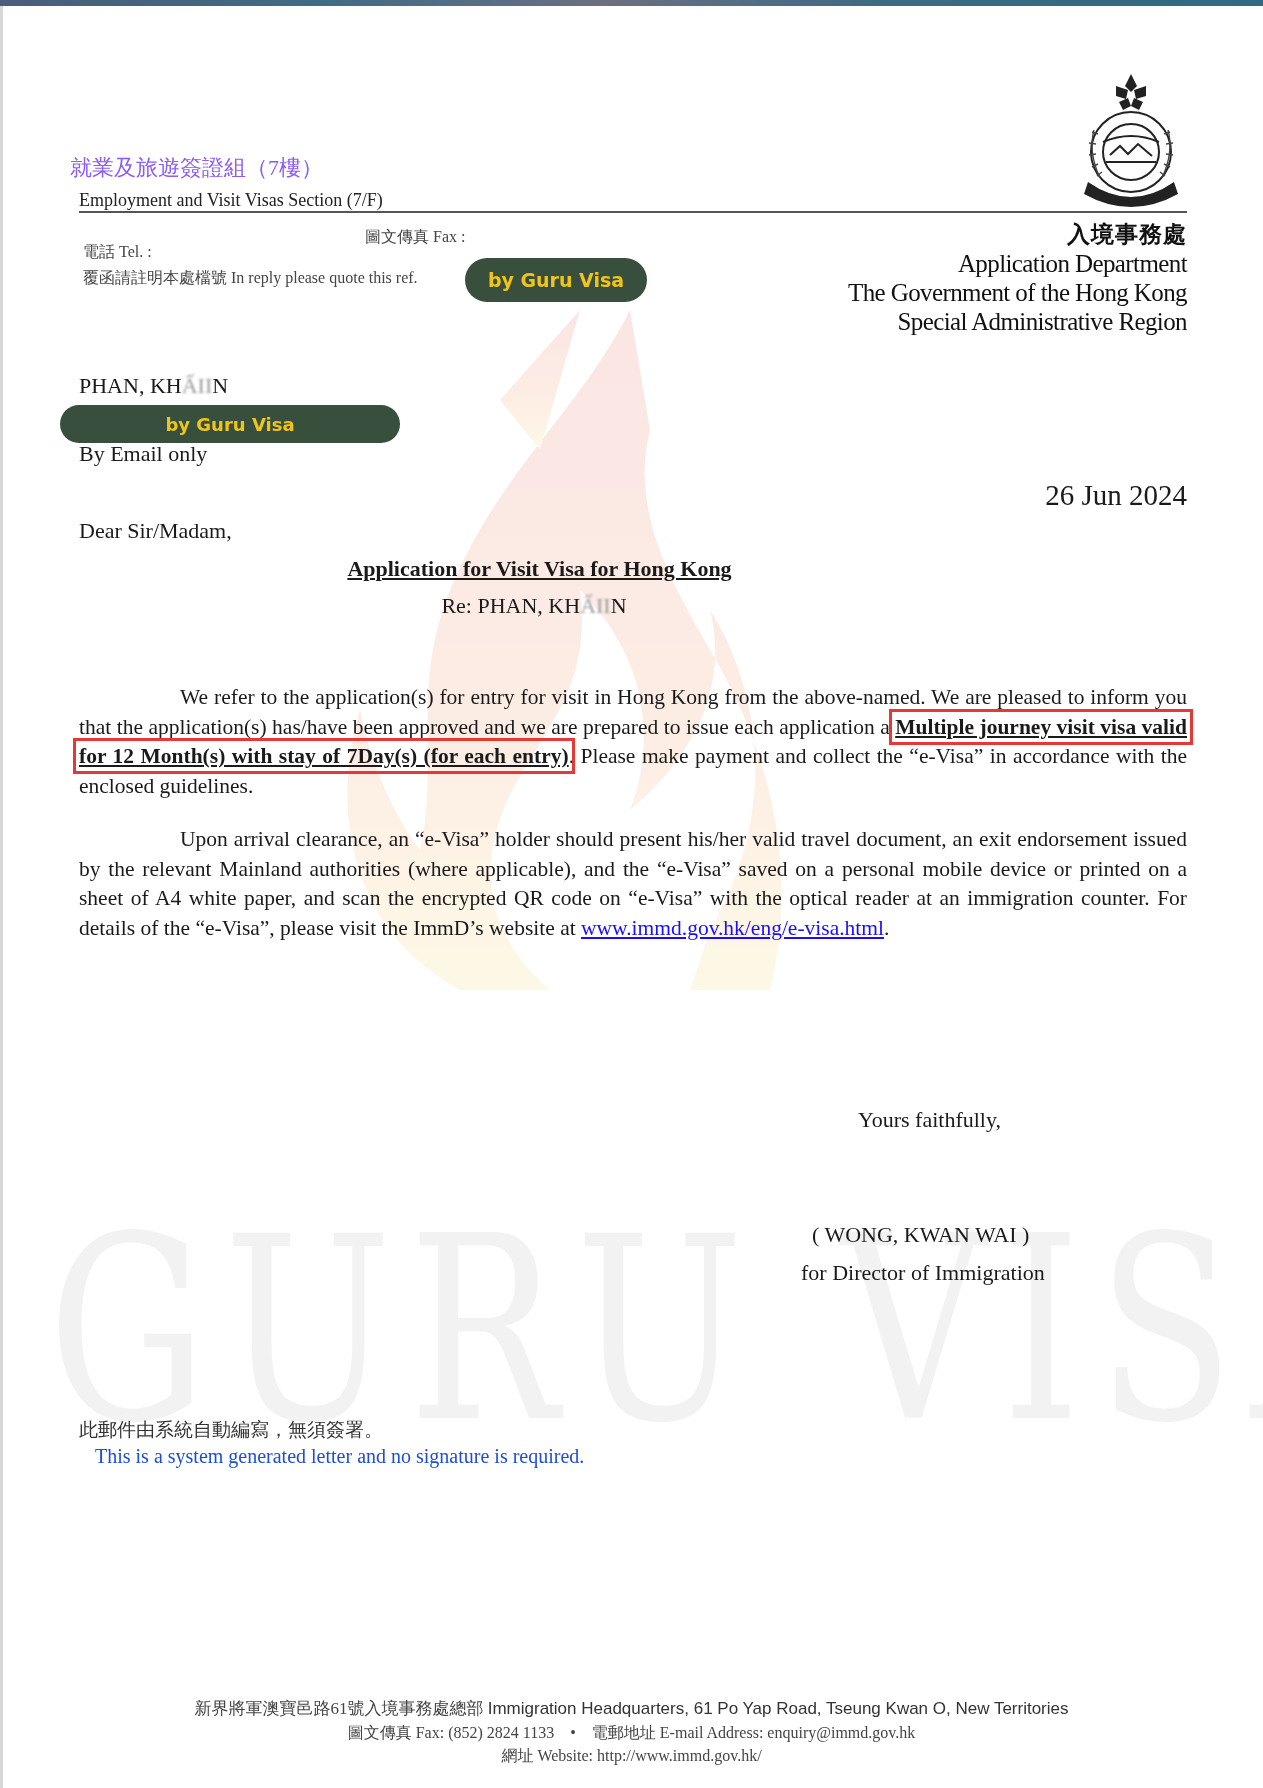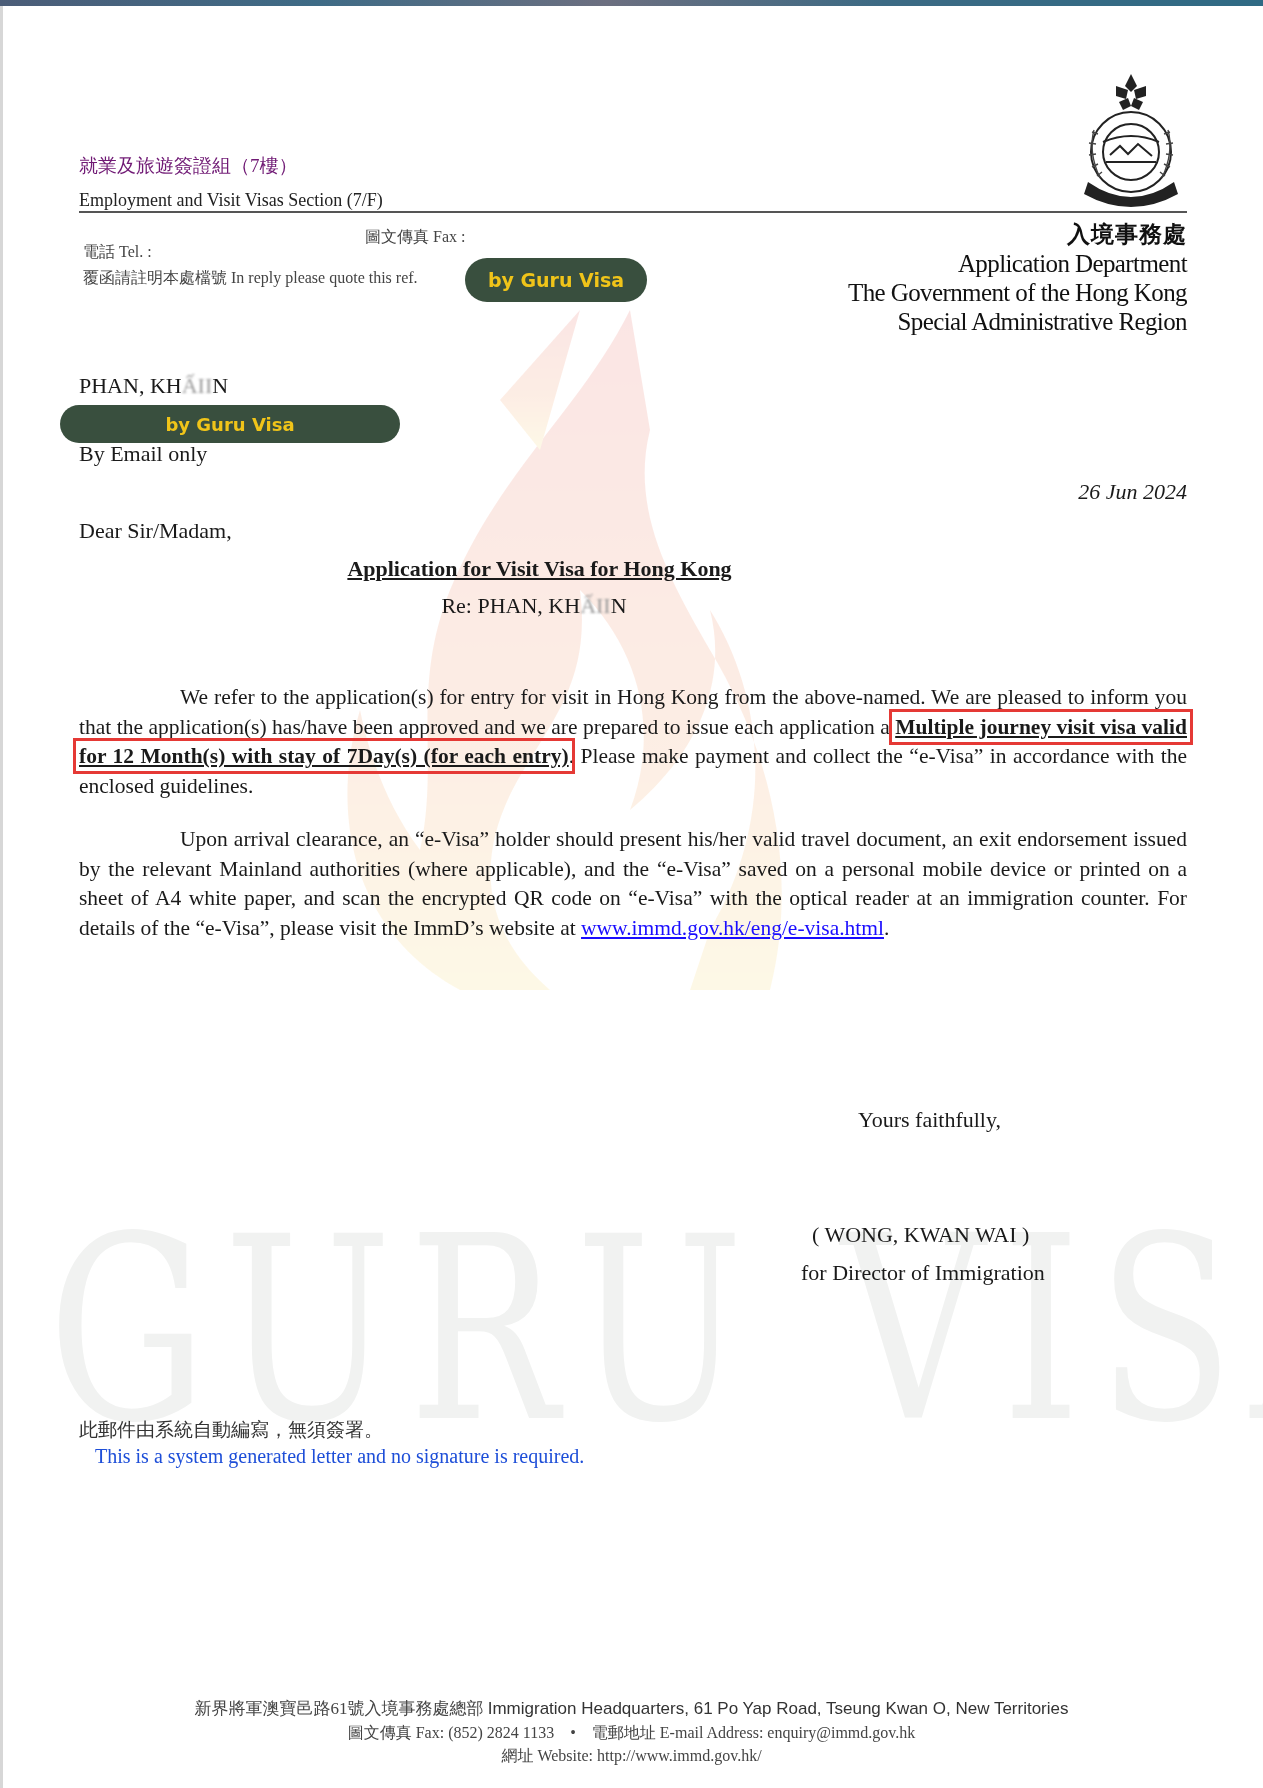--- a/index.html
+++ b/index.html
@@ -11,41 +11,41 @@
   .left-edge { position: absolute; left: 0; top: 6px; width: 3px; height: 1782px; background: #d7d7d7; }
 
   
   .wm-flame { position: absolute; left: 330px; top: 290px; width: 460px; height: 720px; opacity: 0.13; }
   .wm-text { position: absolute; left: 48px; top: 1215px; width: 1180px; height: 230px;
     font-family: "DejaVu Serif", serif; font-size: 255px; line-height: 230px; color: #f1f2f1;
     letter-spacing: 22px; white-space: nowrap; transform: scaleX(0.78); transform-origin: left top; }
 
   .abs { position: absolute; white-space: nowrap; }
 
-  .sec-zh { left: 79px; top: 153px; font-size: 19px; color: #701a75; }
+  .sec-zh { left: 70px; top: 153px; font-size: 22px; color: #8b5cf6; }
   .sec-en { left: 79px; top: 190px; font-size: 18px; color: #222; }
   .hdr-rule { position: absolute; left: 79px; top: 211px; width: 1108px; height: 2px; background: #555; }
   .tel { left: 83px; top: 242px; font-size: 16px; color: #444; }
   .fax { left: 365px; top: 227px; font-size: 16px; color: #444; }
   .ref { left: 83px; top: 268px; font-size: 16px; color: #444; }
 
   .pill { position: absolute; background: #394f3e; color: #f0c419; font-family: "DejaVu Sans", sans-serif;
     font-weight: bold; display: flex; align-items: center; justify-content: center; border-radius: 22px; }
   .pill-1 { left: 465px; top: 258px; width: 182px; height: 44px; font-size: 19px; }
   .pill-2 { left: 60px; top: 405px; width: 340px; height: 38px; font-size: 18px; }
 
   .emblem { position: absolute; left: 1070px; top: 70px; width: 122px; height: 142px; }
 
   .org { position: absolute; right: 76px; top: 220px; text-align: right; color: #111; line-height: 29px; }
   .org .zh { font-size: 23px; font-weight: bold; letter-spacing: 1px; }
   .org .en { font-size: 25px; letter-spacing: -0.6px; }
 
   .addressee { left: 79px; top: 373px; font-size: 22px; }
   .by-email { left: 79px; top: 441px; font-size: 22px; }
-  .date { right: 76px; top: 479px; font-size: 22px; font-style: italic; }
+  .date { right: 76px; top: 479px; font-size: 29px; }
   .salutation { left: 79px; top: 518px; font-size: 22px; }
 
   .subject { left: 0; width: 1079px; top: 556px; text-align: center; font-size: 22px; font-weight: bold; text-decoration: underline; }
   .re { left: 0; width: 1056px; top: 593px; text-align: center; font-size: 22px; padding-left: 12px; }
 
   .blurred { color: #9a9a9a; filter: blur(1.2px); }
 
   .para { position: absolute; left: 79px; width: 1108px; font-size: 21.5px; line-height: 29.5px; text-align: justify; color: #1a1a1a; margin-top: 37px; }
   .para-1 { top: 646px; }
   .para-2 { top: 788px; }

